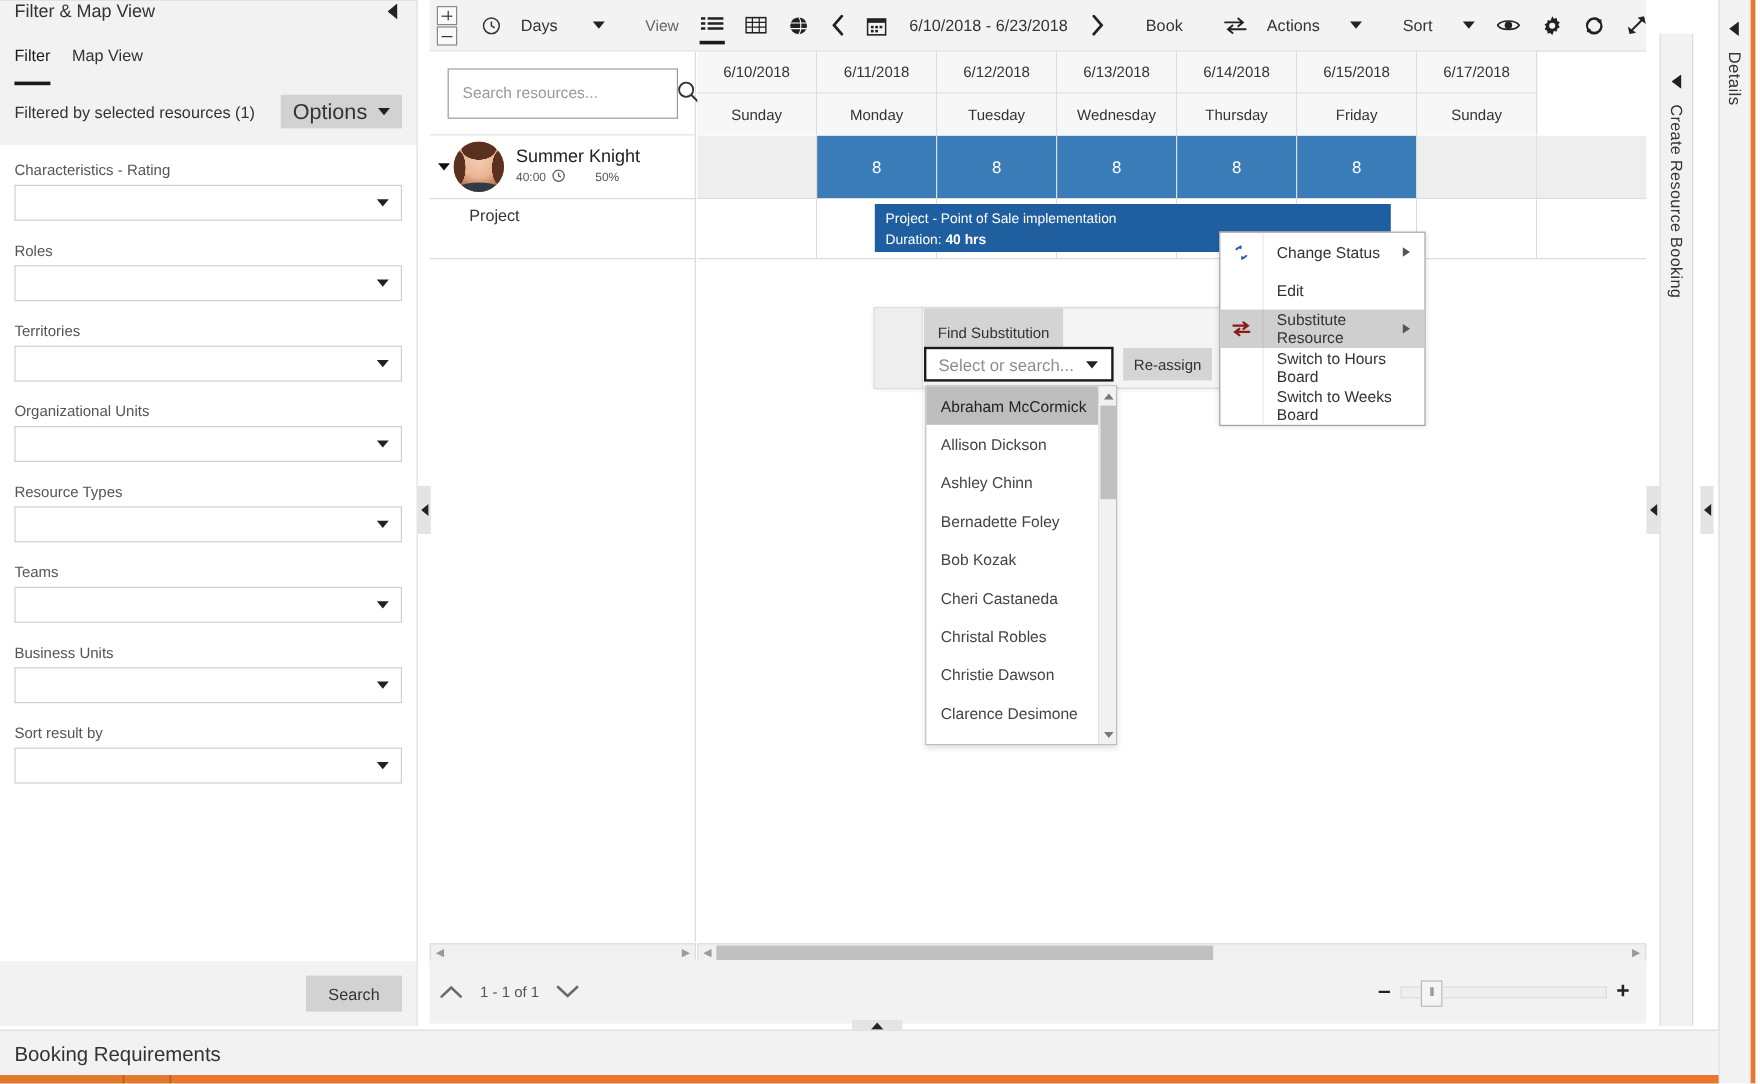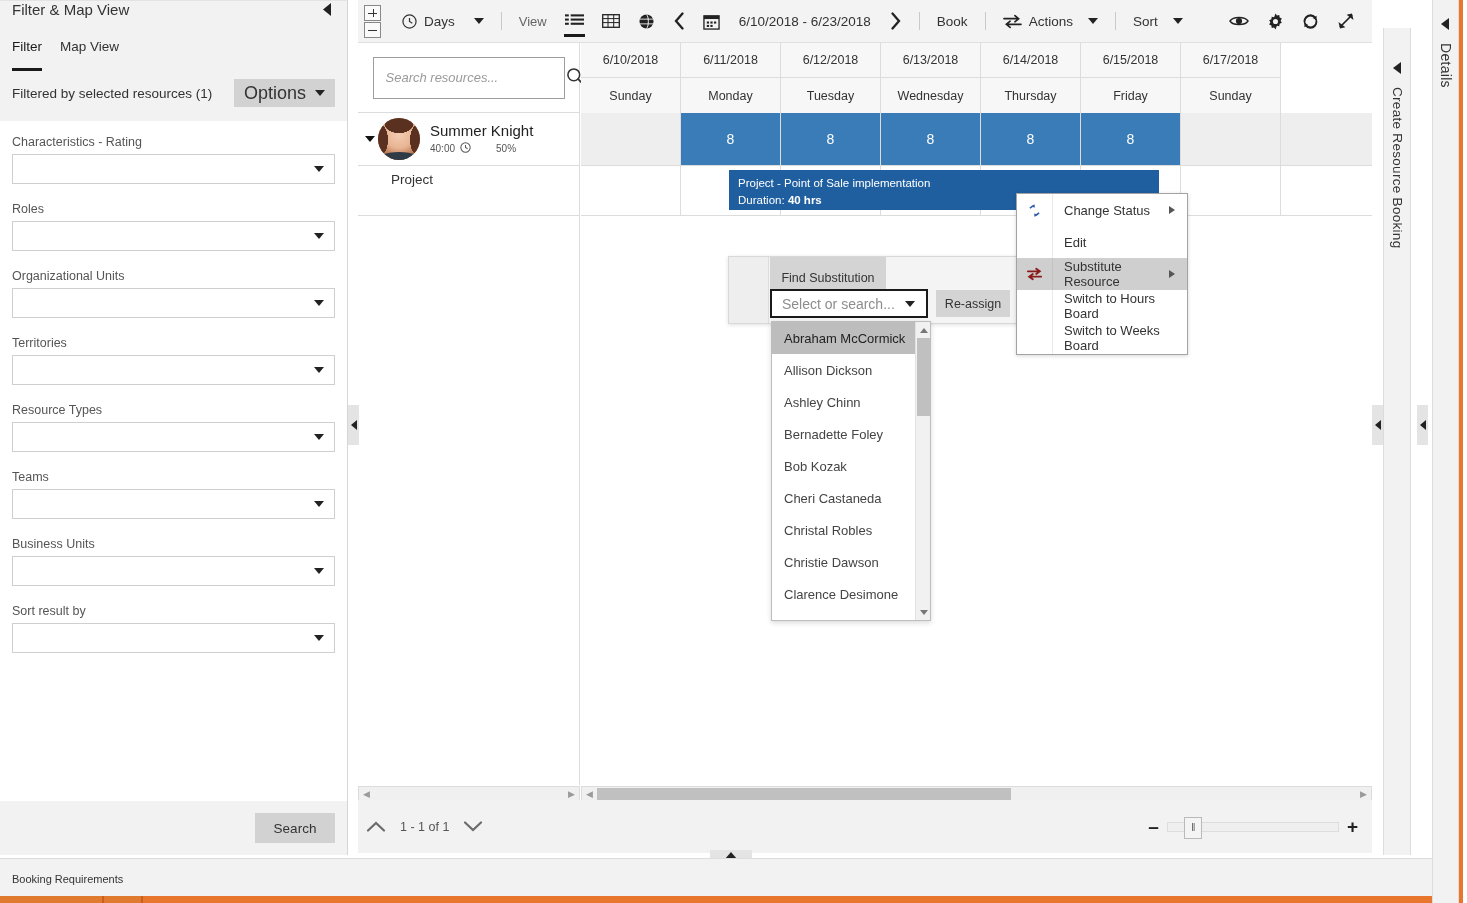--- a/index.html
+++ b/index.html
@@ -112,21 +112,21 @@
   }
   .zoom-sq:before {
     content: ""; position: absolute; left: 3px; right: 3px; top: 7px;
     height: 1.6px; background: #333;
   }
   .zoom-sq.plus:after {
     content: ""; position: absolute; top: 3px; bottom: 3px; left: 7.5px;
     width: 1.6px; background: #333;
   }
   .tb-item {
-    display: flex; align-items: center; gap: 7px;
+    display: flex; align-items: center; gap: 17px;
     height: 43px; padding: 0 9px; cursor: pointer; color: #333;
     font-size: 13.5px; position: relative;
   }
   .tb-sep { width: 1px; height: 18px; background: #c9c9c9; margin: 0 8px; }
   .tb-label-muted { color: #666; font-size: 13px; padding: 0 9px; }
   .tb-icon { display: inline-flex; align-items: center; justify-content: center; }
   .tb-item.active:after {
     content: ""; position: absolute; left: 8px; right: 8px; bottom: 6px;
     height: 3px; background: #1a1a1a;
   }
@@ -138,21 +138,21 @@
     position: absolute; left: 0; top: 43px; width: 222px; height: 70px;
     background: #fff; border-right: 1px solid #dcdcdc; border-bottom: 1px solid #dcdcdc;
     display: flex; align-items: center; justify-content: center;
   }
   .res-search-box {
     width: 192px; height: 42px; border: 1px solid #9d9d9d; background: #fff;
     display: flex; align-items: center; padding: 0 8px 0 10px;
   }
   .res-search-input {
     flex: 1 1 auto; border: none; outline: none; font-family: inherit;
-    font-size: 13px; color: #333; background: transparent; font-style: italic;
+    font-size: 13px; color: #333; background: transparent;
   }
   .res-search-input::placeholder { color: #9a9a9a; }
 
   
   #res-list {
     position: absolute; left: 0; top: 113px; width: 222px; height: 672px;
     background: #fff; border-right: 1px solid #dcdcdc;
   }
   .res-row {
     height: 53px; border-bottom: 1px solid #dcdcdc;
@@ -293,21 +293,21 @@
   .white-edge {
     position: absolute; left: 1463px; top: 0; width: 4px; height: 903px;
     background: #ffffff;
   }
 
   
   #bottom-bar {
     position: absolute; left: 0; top: 858px; width: 1432px; height: 40px;
     background: #f2f2f2; border-top: 1px solid #dcdcdc;
     display: flex; align-items: center; padding-left: 12px;
-    font-size: 11px; color: #333;
+    font-size: 17px; color: #333;
   }
   #bottom-handle {
     position: absolute; left: 710px; top: 850px; width: 42px; height: 11px;
     background: #e4e4e4; display: flex; align-items: center; justify-content: center;
     cursor: pointer;
   }
   .tri-u { width: 0; height: 0; border-left: 6px solid transparent; border-right: 6px solid transparent; border-bottom: 7px solid #222; }
   #taskbar-strip {
     position: absolute; left: 0; top: 896px; width: 1432px; height: 7px;
     background: #e8762d;
@@ -433,27 +433,27 @@
           <span class="caret-dn"></span>
         </div>
       </div>
       <div class="field">
         <div class="field-label">Roles</div>
         <div class="field-select">
           <span class="caret-dn"></span>
         </div>
       </div>
       <div class="field">
+        <div class="field-label">Territories</div>
+        <div class="field-select">
+          <span class="caret-dn"></span>
+        </div>
+      </div>
+      <div class="field">
         <div class="field-label">Organizational Units</div>
-        <div class="field-select">
-          <span class="caret-dn"></span>
-        </div>
-      </div>
-      <div class="field">
-        <div class="field-label">Territories</div>
         <div class="field-select">
           <span class="caret-dn"></span>
         </div>
       </div>
       <div class="field">
         <div class="field-label">Resource Types</div>
         <div class="field-select">
           <span class="caret-dn"></span>
         </div>
       </div>

